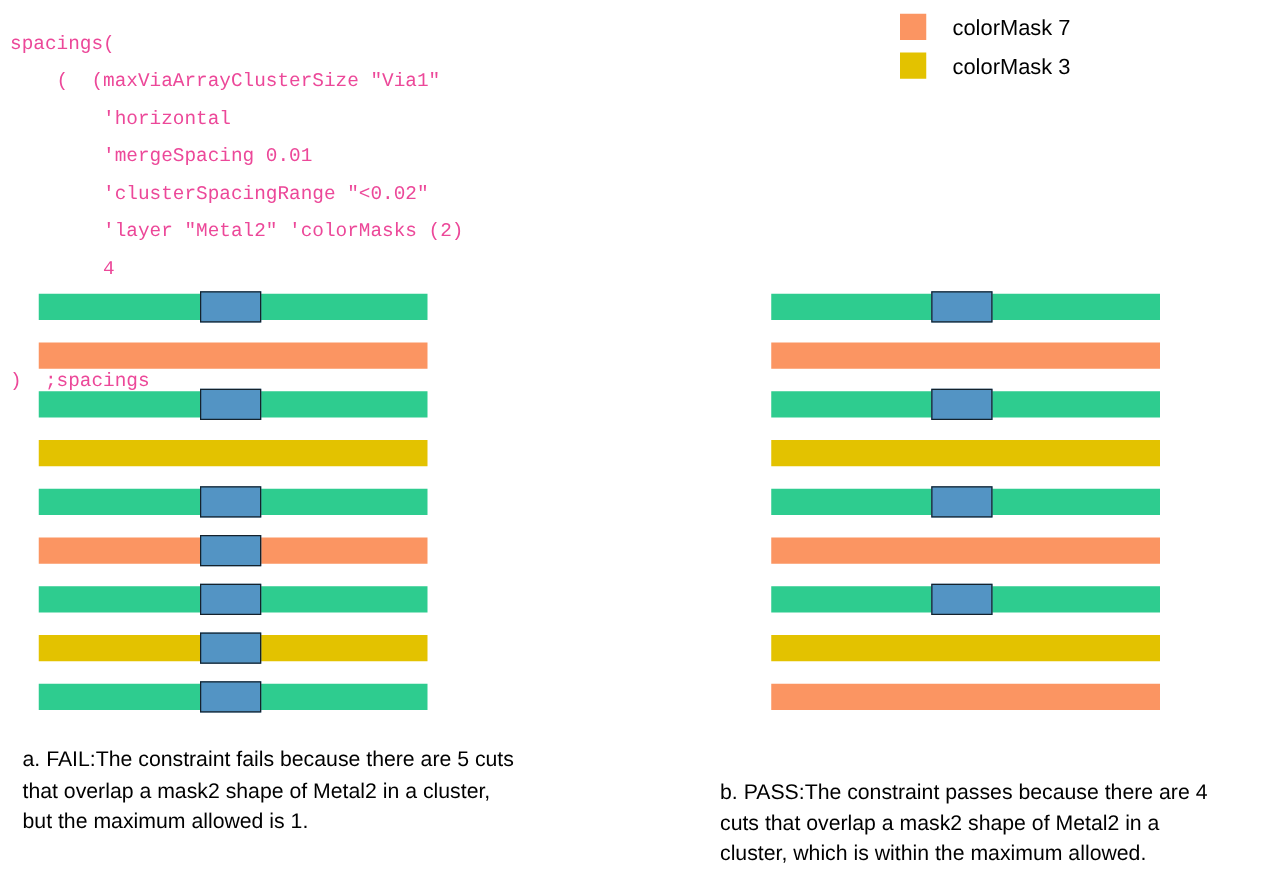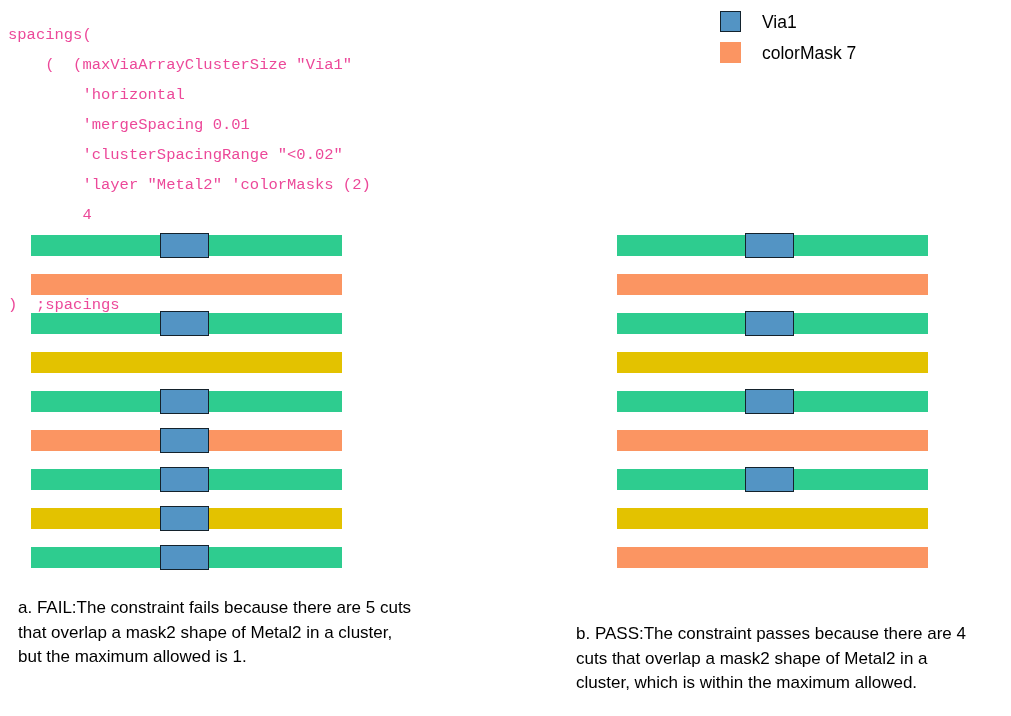--- a/index.html
+++ b/index.html
@@ -114,27 +114,27 @@
         'mergeSpacing 0.01
         'clusterSpacingRange "&lt;0.02"
         'layer "Metal2" 'colorMasks (2)
         4
     )
 
 )  ;spacings</pre>
 
 <div class="legend">
   <div class="legend-row">
-    <span class="legend-swatch bordered" style="background: rgb(83, 148, 196);"></span>
-    <span class="legend-label">Via1</span>
-  </div>
-  <div class="legend-row">
     <span class="legend-swatch" style="background: rgb(251, 149, 98);"></span>
     <span class="legend-label">colorMask 7</span>
   </div>
+  <div class="legend-row">
+    <span class="legend-swatch" style="background: rgb(227, 194, 0);"></span>
+    <span class="legend-label">colorMask 3</span>
+  </div>
 </div>
 
 <div class="diagram" id="diagram-fail">
     <div class="bar-row" style="top: 0px;">
       <div class="bar" style="background: rgb(46, 204, 143);"></div>
       <div class="via" style="background: rgb(83, 148, 196); border-color: rgb(20, 34, 44);"></div>
     </div>
     <div class="bar-row" style="top: 39px;">
       <div class="bar" style="background: rgb(251, 149, 98);"></div>
     </div>

